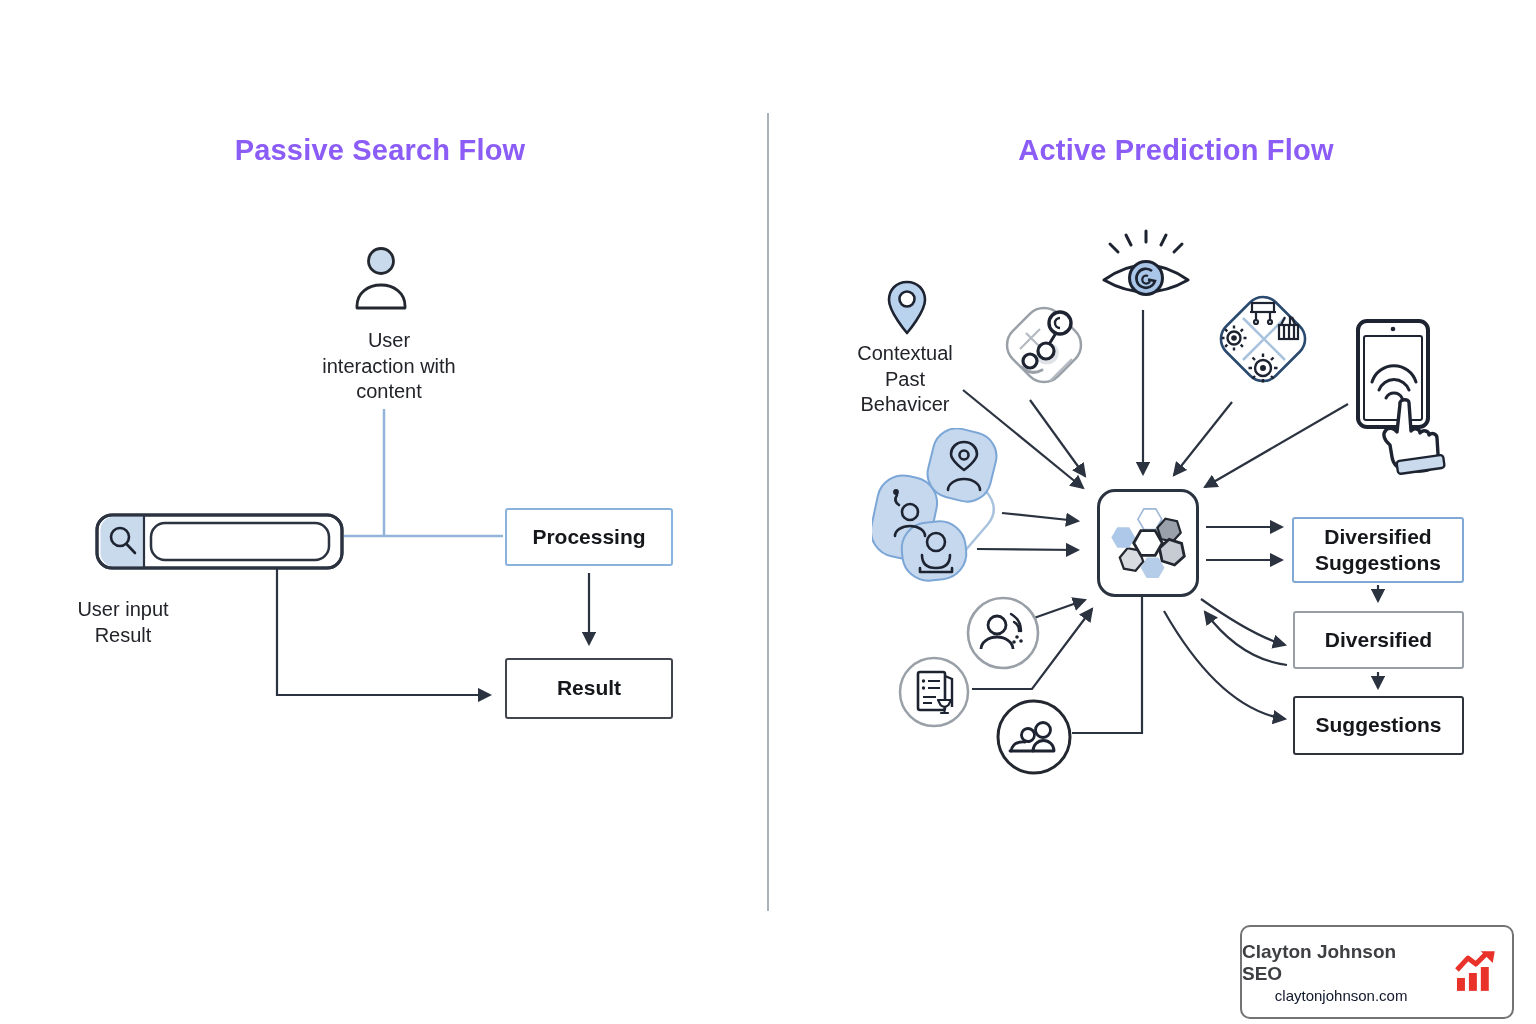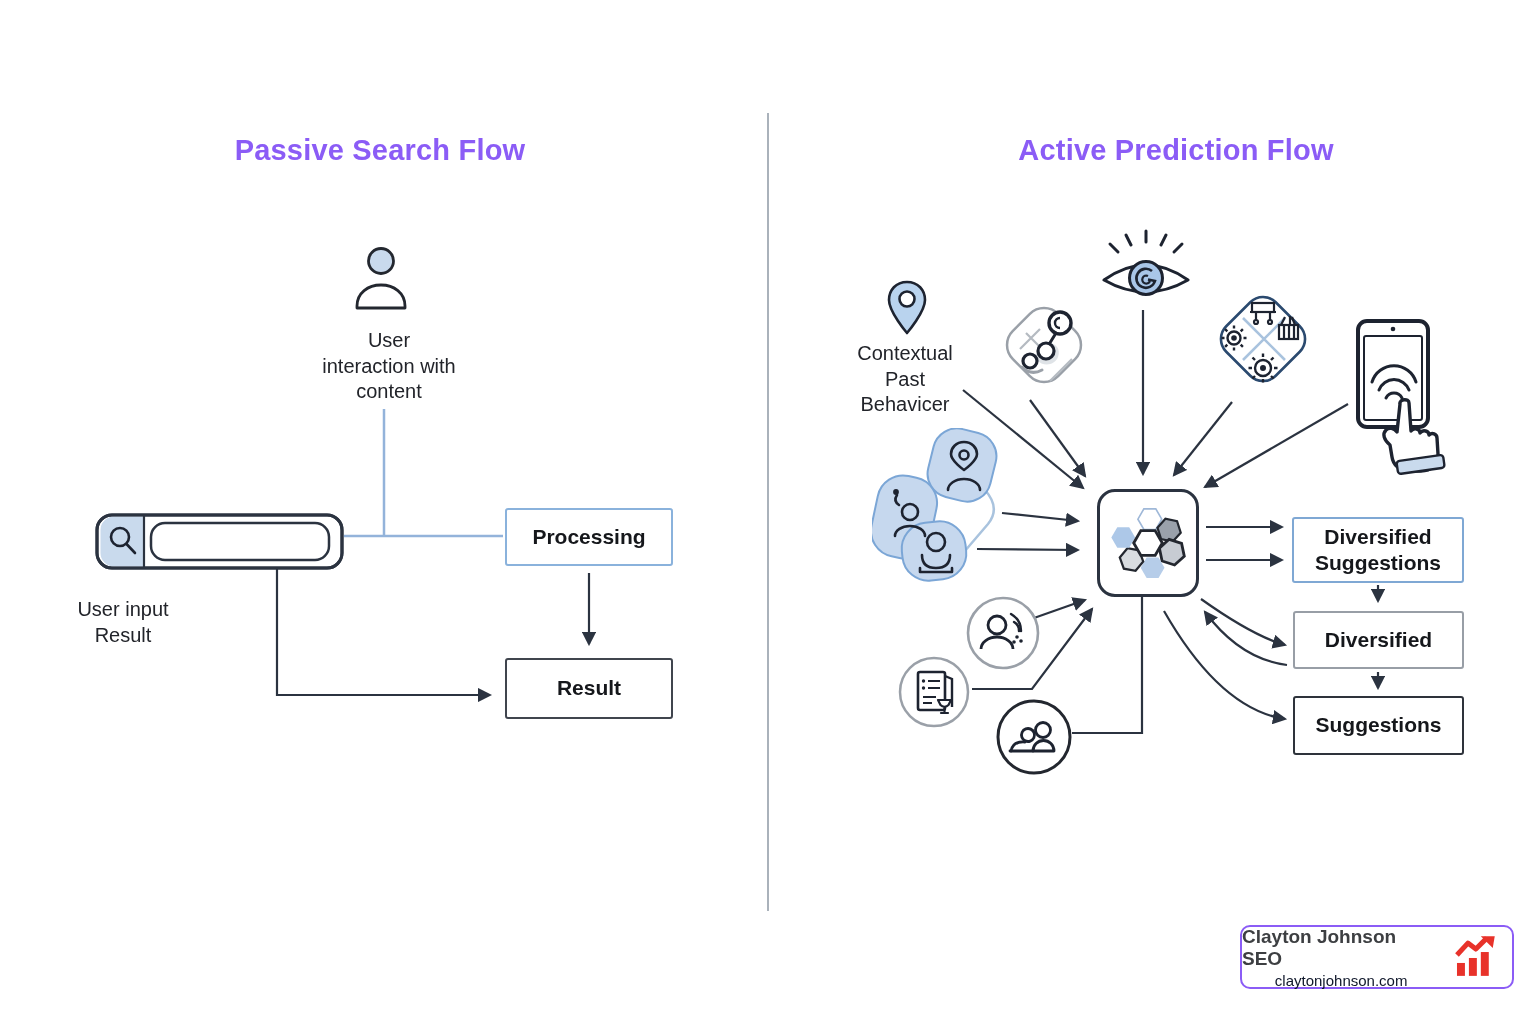--- a/index.html
+++ b/index.html
@@ -10,21 +10,21 @@
   .lbl{font-size:20px;color:#22242a;text-align:center;white-space:pre-line;line-height:1.28;}
   .fbox{position:absolute;background:#fff;display:flex;align-items:center;justify-content:center;
         font-size:21px;color:#15171b;text-align:center;white-space:pre-line;line-height:1.25;border-radius:3px;font-weight:bold;}
   .box-processing{left:505px;top:508px;width:164px;height:54px;border:2px solid #8ab2dc;}
   .box-result{left:505px;top:658px;width:164px;height:57px;border:2.5px solid #40454e;}
   .box-divsugg{left:1292px;top:517px;width:168px;height:62px;border:2px solid #7fa8d4;}
   .box-diversified{left:1293px;top:611px;width:167px;height:54px;border:2px solid #989ea6;}
   .box-suggestions{left:1293px;top:696px;width:167px;height:55px;border:2.5px solid #2e333b;}
   .divider{left:767px;top:113px;width:2px;height:798px;background:#aab2bb;}
   .overlay{left:0;top:0;pointer-events:none;}
-  .brand{left:1240px;top:925px;width:274px;height:64px;border:2px solid #8b5cf6;border-radius:10px;
+  .brand{left:1240px;top:925px;width:274px;height:94px;border:2px solid #737373;border-radius:10px;
          background:#fff;display:flex;align-items:center;justify-content:flex-end;gap:14px;padding-right:16px;box-sizing:border-box;}
   .brand-text{display:flex;flex-direction:column;align-items:center;}
   .brand-name{font-size:19px;font-weight:bold;color:#3d3f42;}
   .brand-url{font-size:15px;color:#0f172a;margin-top:2px;}
   svg{display:block;}
 </style>
 </head>
 <body>
 
 <div class="page">

